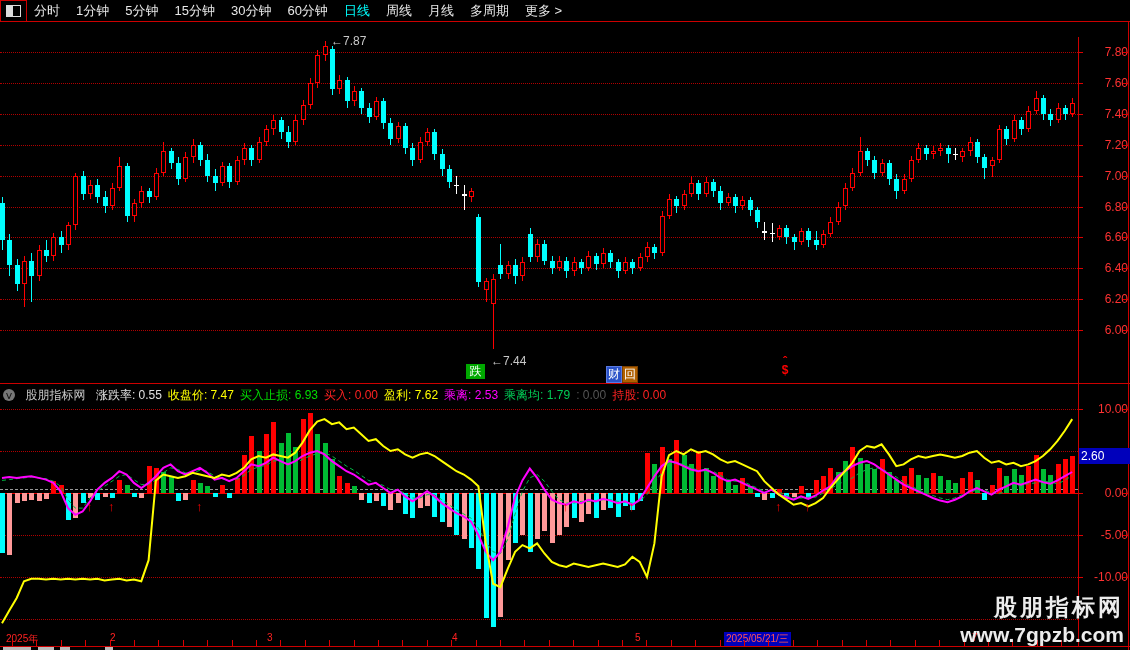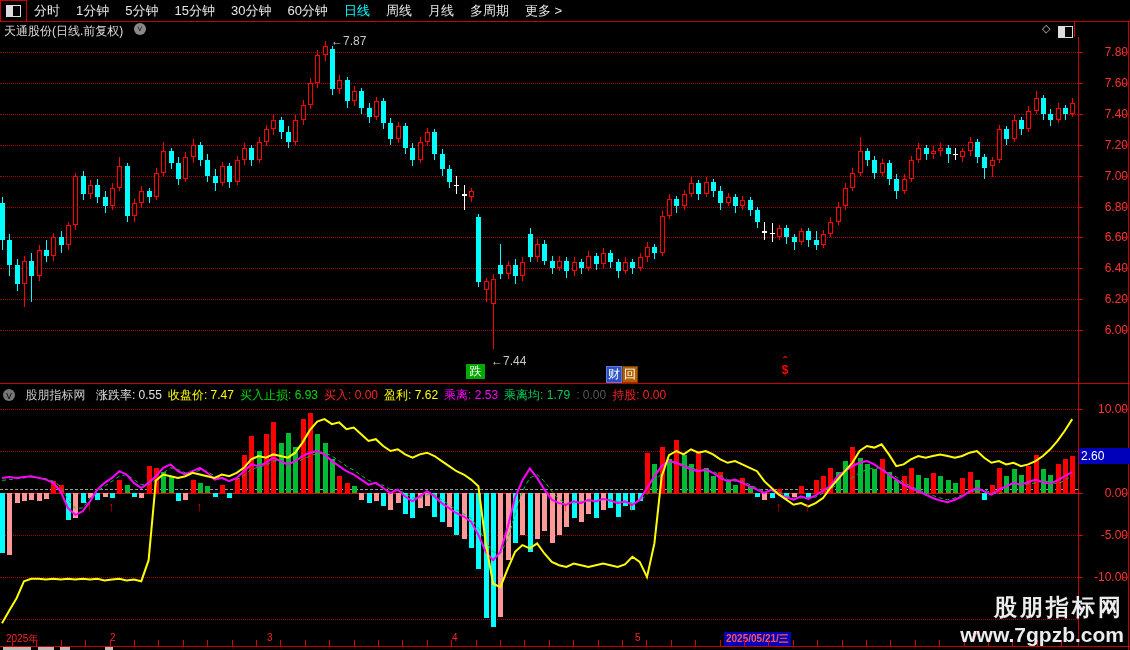--- a/index.html
+++ b/index.html
@@ -53,27 +53,20 @@
 
 <div id="screen">
 
   <div id="topbar">
     <div id="win-icon-box">
         <span class="split-icon" style="position:absolute;left:5px;top:4px;"></span>
       </div>
     <div id="tb-left"><span class="tb-item">分时</span><span class="tb-item">1分钟</span><span class="tb-item">5分钟</span><span class="tb-item">15分钟</span><span class="tb-item">30分钟</span><span class="tb-item">60分钟</span><span class="tb-item active">日线</span><span class="tb-item">周线</span><span class="tb-item">月线</span><span class="tb-item">多周期</span><span class="tb-item">更多 &gt;</span></div>
   </div>
 
-  <div id="titlerow">
-    <span id="title">天通股份(日线.前复权)</span>
-    <span class="chev-circle" style="position:absolute;left:130px;top:1px;">˅</span>
-    <span class="abs" style="left:1042px;top:0px;color:#ccc;font-size:11px;">◇</span>
-    <span class="split-icon abs" style="left:1058px;top:2px;"></span>
-    <span class="vline" style="left:1074px;top:0;height:15px;"></span>
-  </div>
 
   <div id="mainchart" class="abs" style="left:0;top:37px;width:1130px;height:346px;">
       <div class="gridline" style="top: 15px;"></div>
       <div class="axis-label" style="top: 8px;">7.80</div>
       <div class="tick" style="left: 1078px; top: 15px; width: 5px; height: 1px;"></div>
       <div class="tick" style="left: 1123px; top: 15px; width: 5px; height: 1px;"></div>
       <div class="gridline" style="top: 45.9px;"></div>
       <div class="axis-label" style="top: 38.9px;">7.60</div>
       <div class="tick" style="left: 1078px; top: 45.9px; width: 5px; height: 1px;"></div>
       <div class="tick" style="left: 1123px; top: 45.9px; width: 5px; height: 1px;"></div>
@@ -600,21 +593,21 @@
       <div class="arrow-up" style="left: 775px; top: 100px;">↑</div>
       <div class="arrow-up" style="left: 804px; top: 100px;">↑</div>
     </div>
 
   <div id="dateaxis" class="abs" style="left:0;top:630px;width:1130px;height:16px;">
       <span class="date-label" style="left: 6px; top: 2px; position: absolute;">2025年</span>
       <span class="date-label" style="left: 110px; top: 2px; position: absolute;">2</span>
       <span class="date-label" style="left: 267px; top: 2px; position: absolute;">3</span>
       <span class="date-label" style="left: 452px; top: 2px; position: absolute;">4</span>
       <span class="date-label" style="left: 635px; top: 2px; position: absolute;">5</span>
-      <span class="date-label hl" style="left: 724px; top: 2px; position: absolute; font-weight: bold;">2025/05/21/三</span>
+      <span class="date-label hl" style="left: 724px; top: 2px; position: absolute;">2025/05/21/三</span>
       <span class="date-label" style="left: 972px; top: 2px; position: absolute;">7</span>
       <div class="tick" style="left: 12px; top: 10px; width: 1px; height: 6px;"></div>
       <div class="tick" style="left: 36px; top: 10px; width: 1px; height: 6px;"></div>
       <div class="tick" style="left: 61px; top: 10px; width: 1px; height: 6px;"></div>
       <div class="tick" style="left: 85px; top: 10px; width: 1px; height: 6px;"></div>
       <div class="tick" style="left: 110px; top: 10px; width: 1px; height: 6px;"></div>
       <div class="tick" style="left: 134px; top: 10px; width: 1px; height: 6px;"></div>
       <div class="tick" style="left: 158px; top: 10px; width: 1px; height: 6px;"></div>
       <div class="tick" style="left: 183px; top: 10px; width: 1px; height: 6px;"></div>
       <div class="tick" style="left: 207px; top: 10px; width: 1px; height: 6px;"></div>

